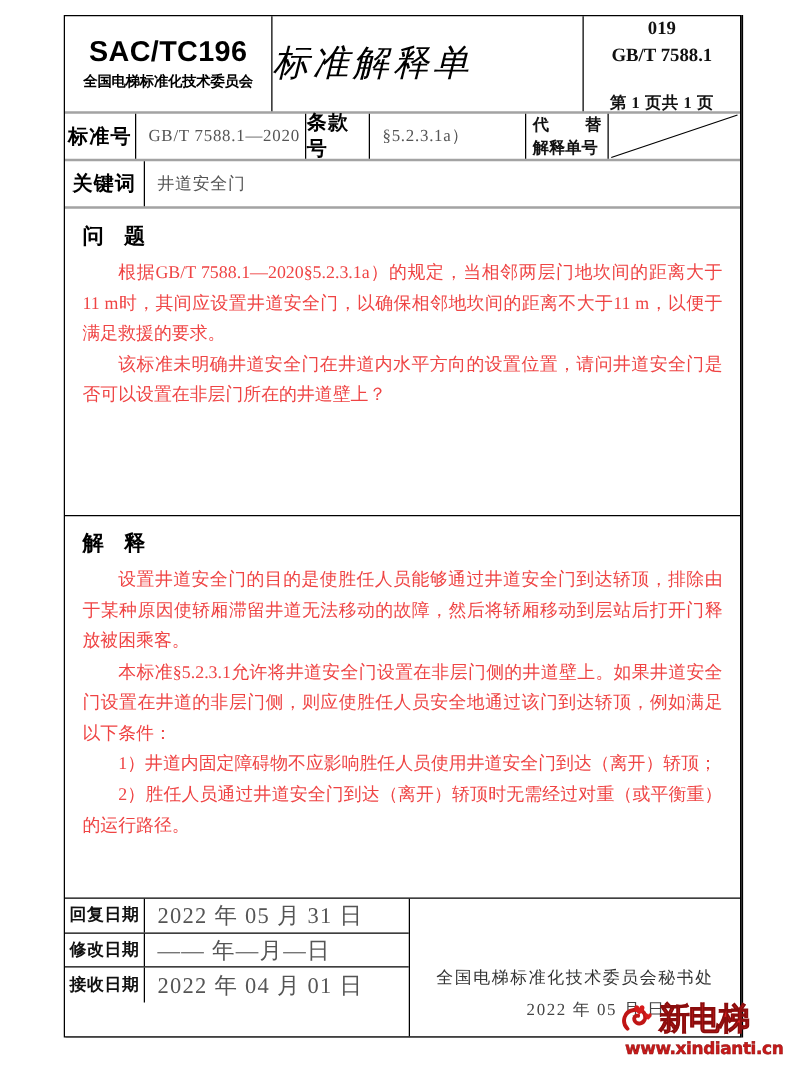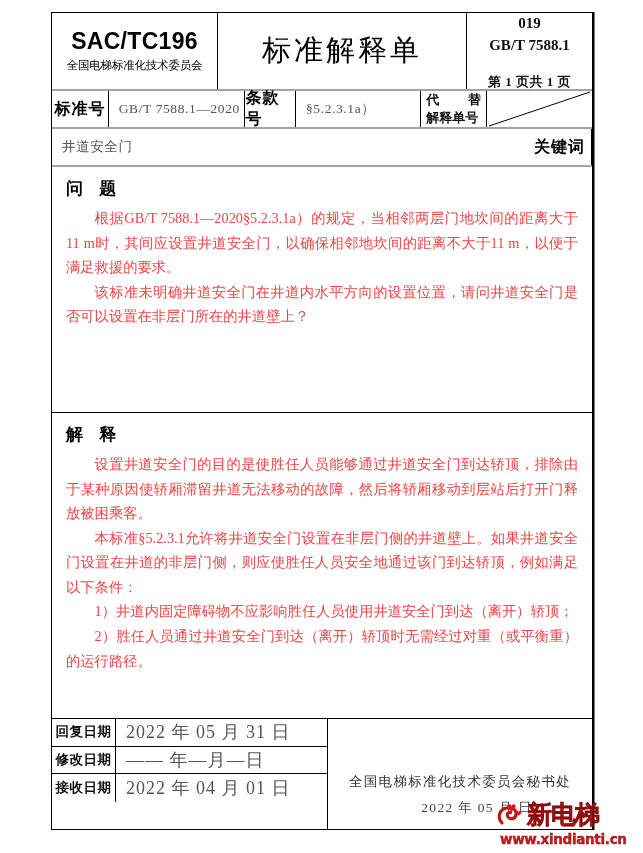--- a/index.html
+++ b/index.html
@@ -63,30 +63,30 @@
   #org-acronym {
     font-family: "Liberation Sans", "DejaVu Sans", sans-serif;
     font-weight: bold;
     font-size: 23px;
     letter-spacing: 0.3px;
     line-height: 1.1;
     color: #000;
   }
   #org-name {
     font-family: "Liberation Sans", "DejaVu Sans", sans-serif;
-    font-weight: normal;
+    font-weight: bold;
     font-size: 11.5px;
     letter-spacing: -0.2px;
     margin-top: 4px;
     color: #000;
   }
 
   #doc-title-cell {
     width: 249px;
-    justify-content: center;
+    font-style: italic;
   }
   #doc-title {
     font-size: 29px;
     letter-spacing: 3px;
     font-family: "DejaVu Serif", "Liberation Serif", serif;
     color: #000;
   }
 
   #meta-cell {
     flex: 1;
@@ -322,22 +322,22 @@
         <div>解释单号</div>
       </div>
       <div class="cell" id="val-replace">
         <svg width="105" height="37" viewBox="0 0 105 37">
           <line x1="2" y1="35" x2="103" y2="1" stroke="#000" stroke-width="1"></line>
         </svg>
       </div>
     </div>
 
     <div class="row field-row">
+      <div class="cell vb lbl" id="lbl-keyword">关键词</div>
       <div class="cell val" id="val-keyword">井道安全门</div>
-      <div class="cell vb lbl" id="lbl-keyword">关键词</div>
     </div>
 
     <div class="section" id="question-section">
       <div class="section-head">问 题</div>
       <div class="section-body">
         <p class="para">根据GB/T 7588.1—2020§5.2.3.1a）的规定，当相邻两层门地坎间的距离大于11 m时，其间应设置井道安全门，以确保相邻地坎间的距离不大于11 m，以便于满足救援的要求。</p>
         <p class="para">该标准未明确井道安全门在井道内水平方向的设置位置，请问井道安全门是否可以设置在非层门所在的井道壁上？</p>
       </div>
     </div>
 

